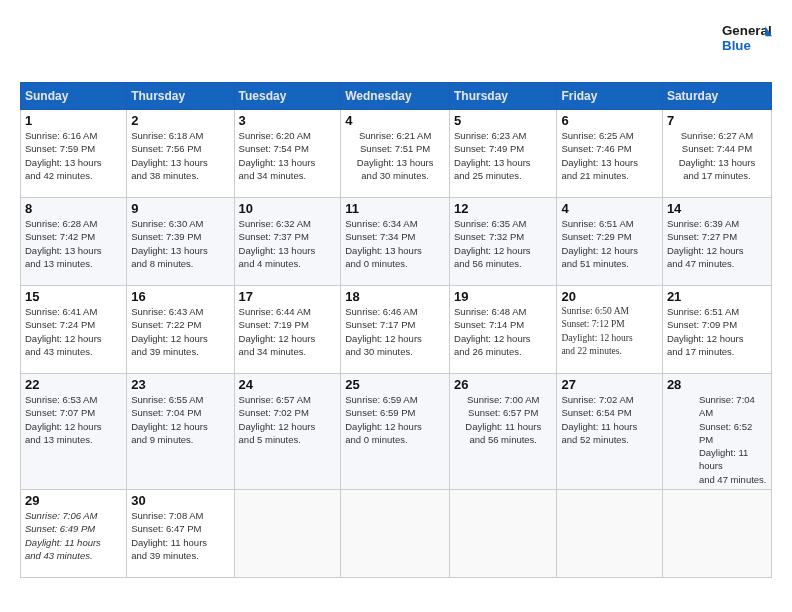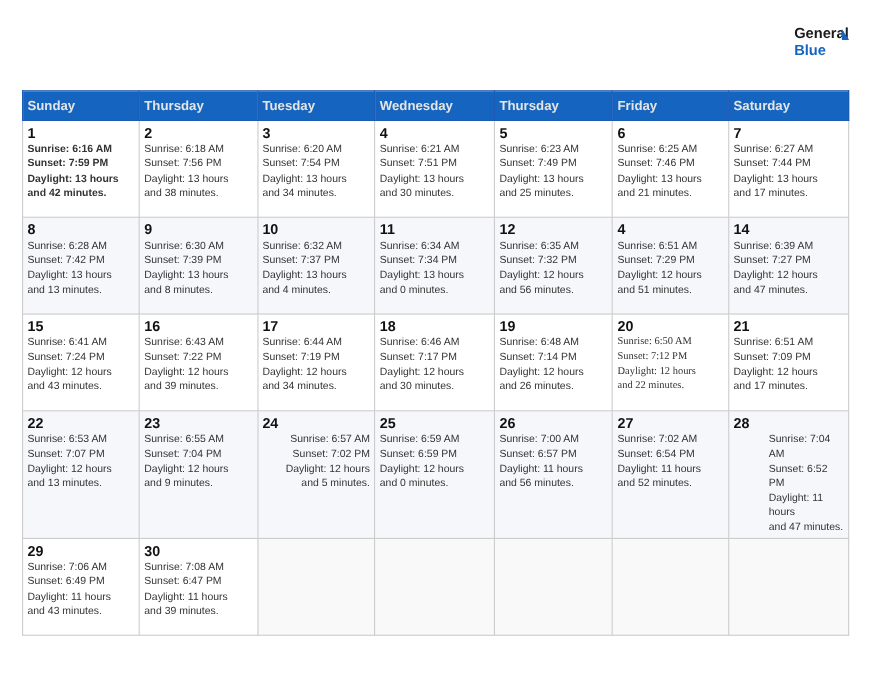--- a/index.html
+++ b/index.html
@@ -109,63 +109,63 @@
           <th>Wednesday</th>
           <th>Thursday</th>
           <th>Friday</th>
           <th>Saturday</th>
         </tr>
     </thead>
     <tbody id="calendar-body">
         <tr>
           <td>
             <span class="day-num">1</span>
-            <div class="day-detail" style="white-space: pre-line; font-weight: bold;">Sunrise: 6:16 AM
+            <div class="day-detail" style="white-space: pre-line;">Sunrise: 6:16 AM
 Sunset: 7:59 PM
 Daylight: 13 hours
 and 42 minutes.</div>
           </td>
           <td>
             <span class="day-num">2</span>
             <div class="day-detail" style="white-space: pre-line;">Sunrise: 6:18 AM
 Sunset: 7:56 PM
 Daylight: 13 hours
 and 38 minutes.</div>
           </td>
           <td>
             <span class="day-num">3</span>
             <div class="day-detail" style="white-space: pre-line;">Sunrise: 6:20 AM
 Sunset: 7:54 PM
 Daylight: 13 hours
 and 34 minutes.</div>
           </td>
           <td>
             <span class="day-num">4</span>
-            <div class="day-detail" style="white-space: pre-line;">Sunrise: 6:21 AM
+            <div class="day-detail" style="white-space: pre-line; text-align: center;">Sunrise: 6:21 AM
 Sunset: 7:51 PM
 Daylight: 13 hours
 and 30 minutes.</div>
           </td>
           <td>
             <span class="day-num">5</span>
             <div class="day-detail" style="white-space: pre-line;">Sunrise: 6:23 AM
 Sunset: 7:49 PM
 Daylight: 13 hours
 and 25 minutes.</div>
           </td>
           <td>
             <span class="day-num">6</span>
             <div class="day-detail" style="white-space: pre-line;">Sunrise: 6:25 AM
 Sunset: 7:46 PM
 Daylight: 13 hours
 and 21 minutes.</div>
           </td>
           <td>
             <span class="day-num">7</span>
-            <div class="day-detail" style="white-space: pre-line;">Sunrise: 6:27 AM
+            <div class="day-detail" style="white-space: pre-line; text-align: center;">Sunrise: 6:27 AM
 Sunset: 7:44 PM
 Daylight: 13 hours
 and 17 minutes.</div>
           </td>
         </tr>
         <tr>
           <td>
             <span class="day-num">8</span>
             <div class="day-detail" style="white-space: pre-line;">Sunrise: 6:28 AM
 Sunset: 7:42 PM
@@ -276,35 +276,35 @@
           </td>
           <td>
             <span class="day-num">23</span>
             <div class="day-detail" style="white-space: pre-line;">Sunrise: 6:55 AM
 Sunset: 7:04 PM
 Daylight: 12 hours
 and 9 minutes.</div>
           </td>
           <td>
             <span class="day-num">24</span>
-            <div class="day-detail" style="white-space: pre-line; text-align: right;">Sunrise: 6:57 AM
+            <div class="day-detail" style="white-space: pre-line;">Sunrise: 6:57 AM
 Sunset: 7:02 PM
 Daylight: 12 hours
 and 5 minutes.</div>
           </td>
           <td>
             <span class="day-num">25</span>
             <div class="day-detail" style="white-space: pre-line;">Sunrise: 6:59 AM
 Sunset: 6:59 PM
 Daylight: 12 hours
 and 0 minutes.</div>
           </td>
           <td>
             <span class="day-num">26</span>
-            <div class="day-detail" style="white-space: pre-line;">Sunrise: 7:00 AM
+            <div class="day-detail" style="white-space: pre-line; text-align: center;">Sunrise: 7:00 AM
 Sunset: 6:57 PM
 Daylight: 11 hours
 and 56 minutes.</div>
           </td>
           <td>
             <span class="day-num">27</span>
             <div class="day-detail" style="white-space: pre-line;">Sunrise: 7:02 AM
 Sunset: 6:54 PM
 Daylight: 11 hours
 and 52 minutes.</div>
@@ -313,21 +313,21 @@
             <span class="day-num">28</span>
             <div class="day-detail" style="white-space: pre-line; margin-left: 32px;">Sunrise: 7:04 AM
 Sunset: 6:52 PM
 Daylight: 11 hours
 and 47 minutes.</div>
           </td>
         </tr>
         <tr>
           <td>
             <span class="day-num">29</span>
-            <div class="day-detail" style="white-space: pre-line;">Sunrise: 7:06 AM
+            <div class="day-detail" style="white-space: pre-line; font-style: italic;">Sunrise: 7:06 AM
 Sunset: 6:49 PM
 Daylight: 11 hours
 and 43 minutes.</div>
           </td>
           <td>
             <span class="day-num">30</span>
             <div class="day-detail" style="white-space: pre-line;">Sunrise: 7:08 AM
 Sunset: 6:47 PM
 Daylight: 11 hours
 and 39 minutes.</div>

